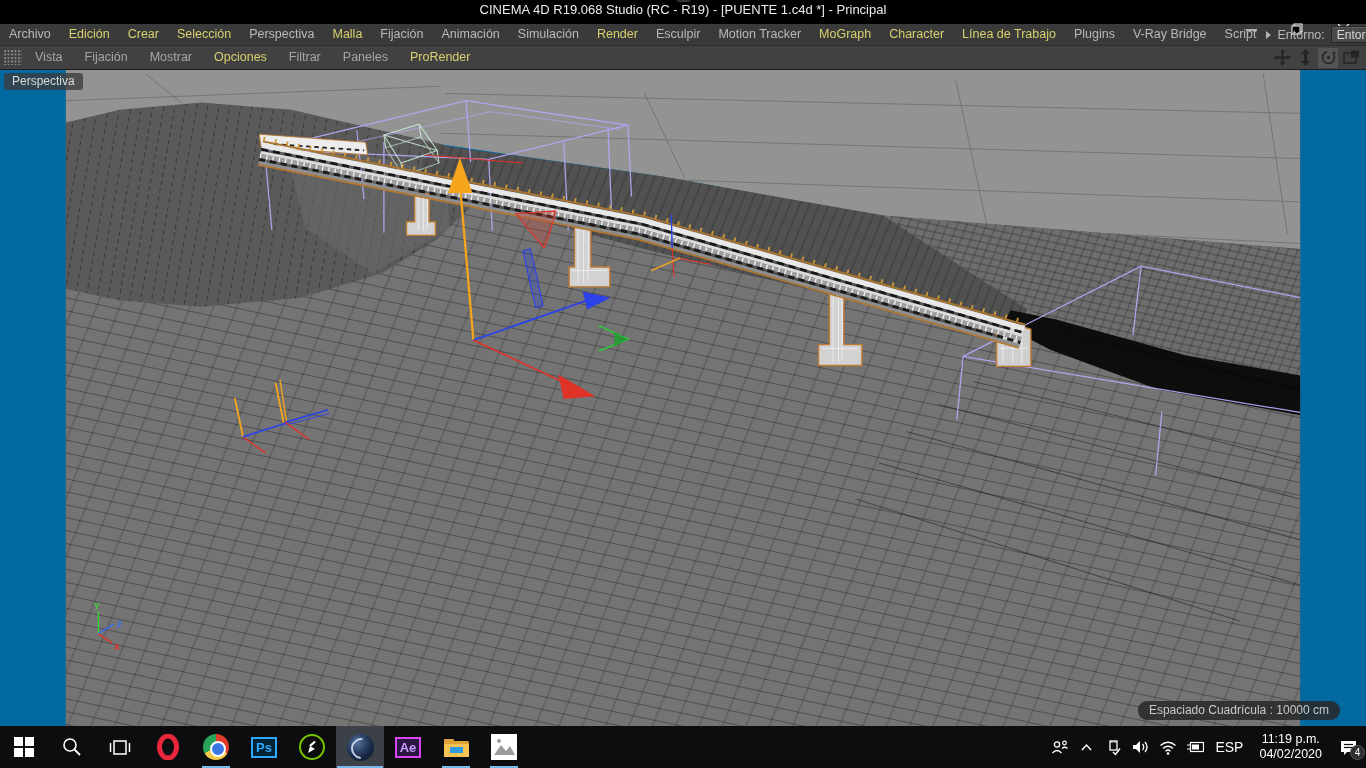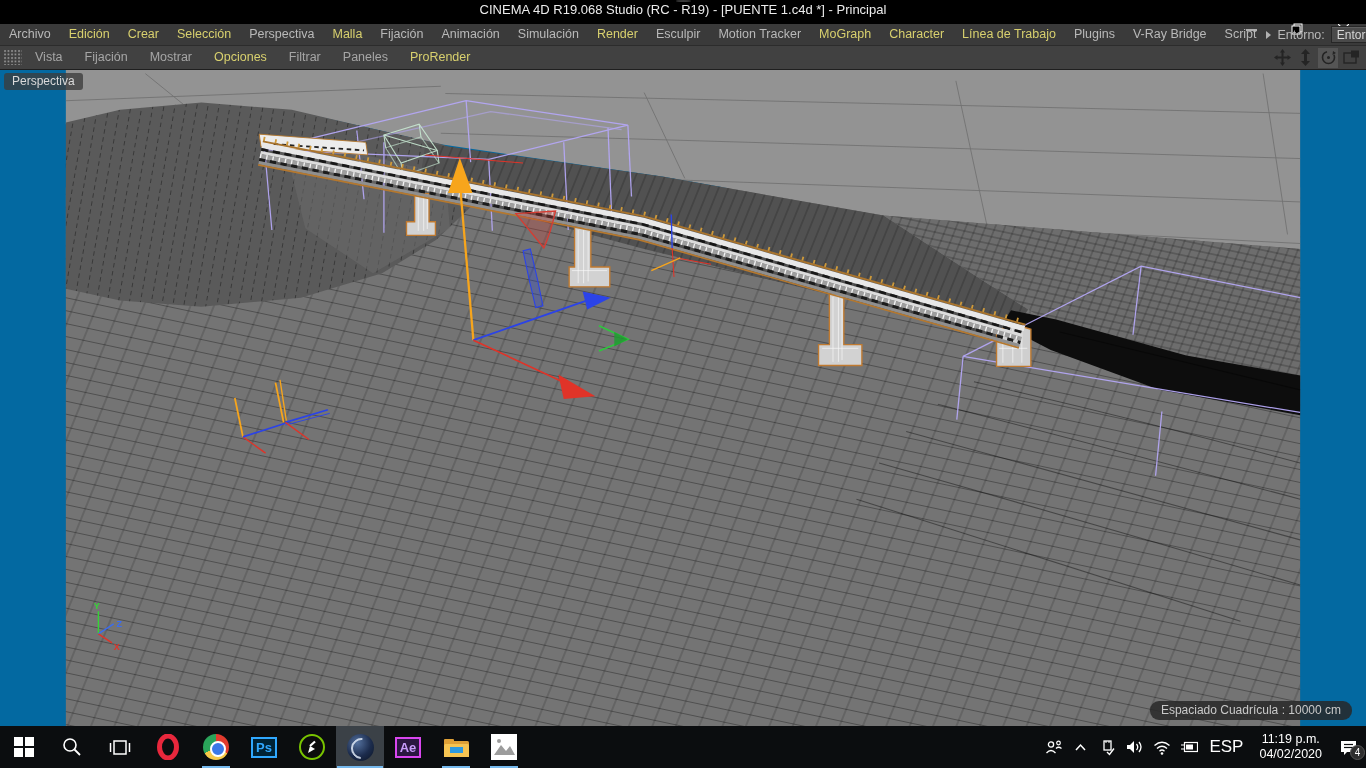--- a/index.html
+++ b/index.html
@@ -38,21 +38,21 @@
   .drag-dots { margin:0 2px 0 4px; }
   .vp-tool-icons { margin-left:auto; display:flex; align-items:center; gap:3px; padding-right:5px; }
   .vp-tool { width:20px; height:20px; display:flex; align-items:center; justify-content:center; }
   .vp-tool.lit { background:#555; }
 
   
   .viewport { position:relative; height:656px; background:#0369a1; overflow:hidden; }
   .viewport > svg { position:absolute; left:0; top:0; }
   .cam-label { position:absolute; left:4px; top:3px; background:rgba(60,60,60,.78);
                border-radius:3px; padding:1px 8px 2px; color:#dadada; font-size:12px; z-index:3; }
-  .grid-label { position:absolute; right:14px; bottom:6px; background:rgba(40,40,40,.85);
+  .grid-label { position:absolute; right:26px; bottom:6px; background:rgba(40,40,40,.85);
                 border-radius:9px; padding:2px 11px 3px; color:#c9c9c9; font-size:12px; z-index:3; }
 
   
   .taskbar { height:42px; background:#0b0d0f; display:flex; align-items:stretch; }
   .tb-app { width:48px; display:flex; align-items:center; justify-content:center; position:relative; }
   .tb-app.active { background:#3b4147; }
   .underline { position:absolute; bottom:0; left:50%; transform:translateX(-50%);
                width:28px; height:2px; background:var(--taskbar-underline); }
   .tb-app.active .underline { width:46px; }
   .sq-icon { width:26px; height:21px; display:flex; align-items:center; justify-content:center;
@@ -67,21 +67,21 @@
   .pen-app { width:26px; height:26px; border-radius:50%; background:#0c0c0c;
              border:2.5px solid #79c400; display:flex; align-items:center; justify-content:center; }
   .c4d-icon { width:27px; height:27px; border-radius:50%;
               background:radial-gradient(circle at 38% 32%, #54719e, #1c2c4d 55%, #0a1322);
               position:relative; overflow:hidden; }
   .c4d-icon::after { content:""; position:absolute; left:4px; top:4px; width:17px; height:17px;
               border-radius:50%; border:2px solid rgba(222,232,245,.85); border-right-color:transparent;
               border-bottom-color:transparent; transform:rotate(-40deg); }
   .tray { margin-left:auto; display:flex; align-items:center; gap:8px; padding-right:5px; color:#fff; }
   .tray-icon { width:19px; height:18px; display:flex; align-items:center; justify-content:center; }
-  .lang { font-size:17px; padding:0 3px; }
+  .lang { font-size:14px; padding:0 3px; }
   .clock { font-size:12.5px; text-align:center; line-height:15px; padding:0 5px; }
   .notif { position:relative; width:26px; }
   .badge { position:absolute; right:-4px; bottom:-4px; width:15px; height:15px; border-radius:50%;
            background:#2e2e2e; border:1px solid #555; color:#fff; font-size:10px;
            display:flex; align-items:center; justify-content:center; }
 </style>
 </head>
 <body>
 
 <div class="titlebar">

